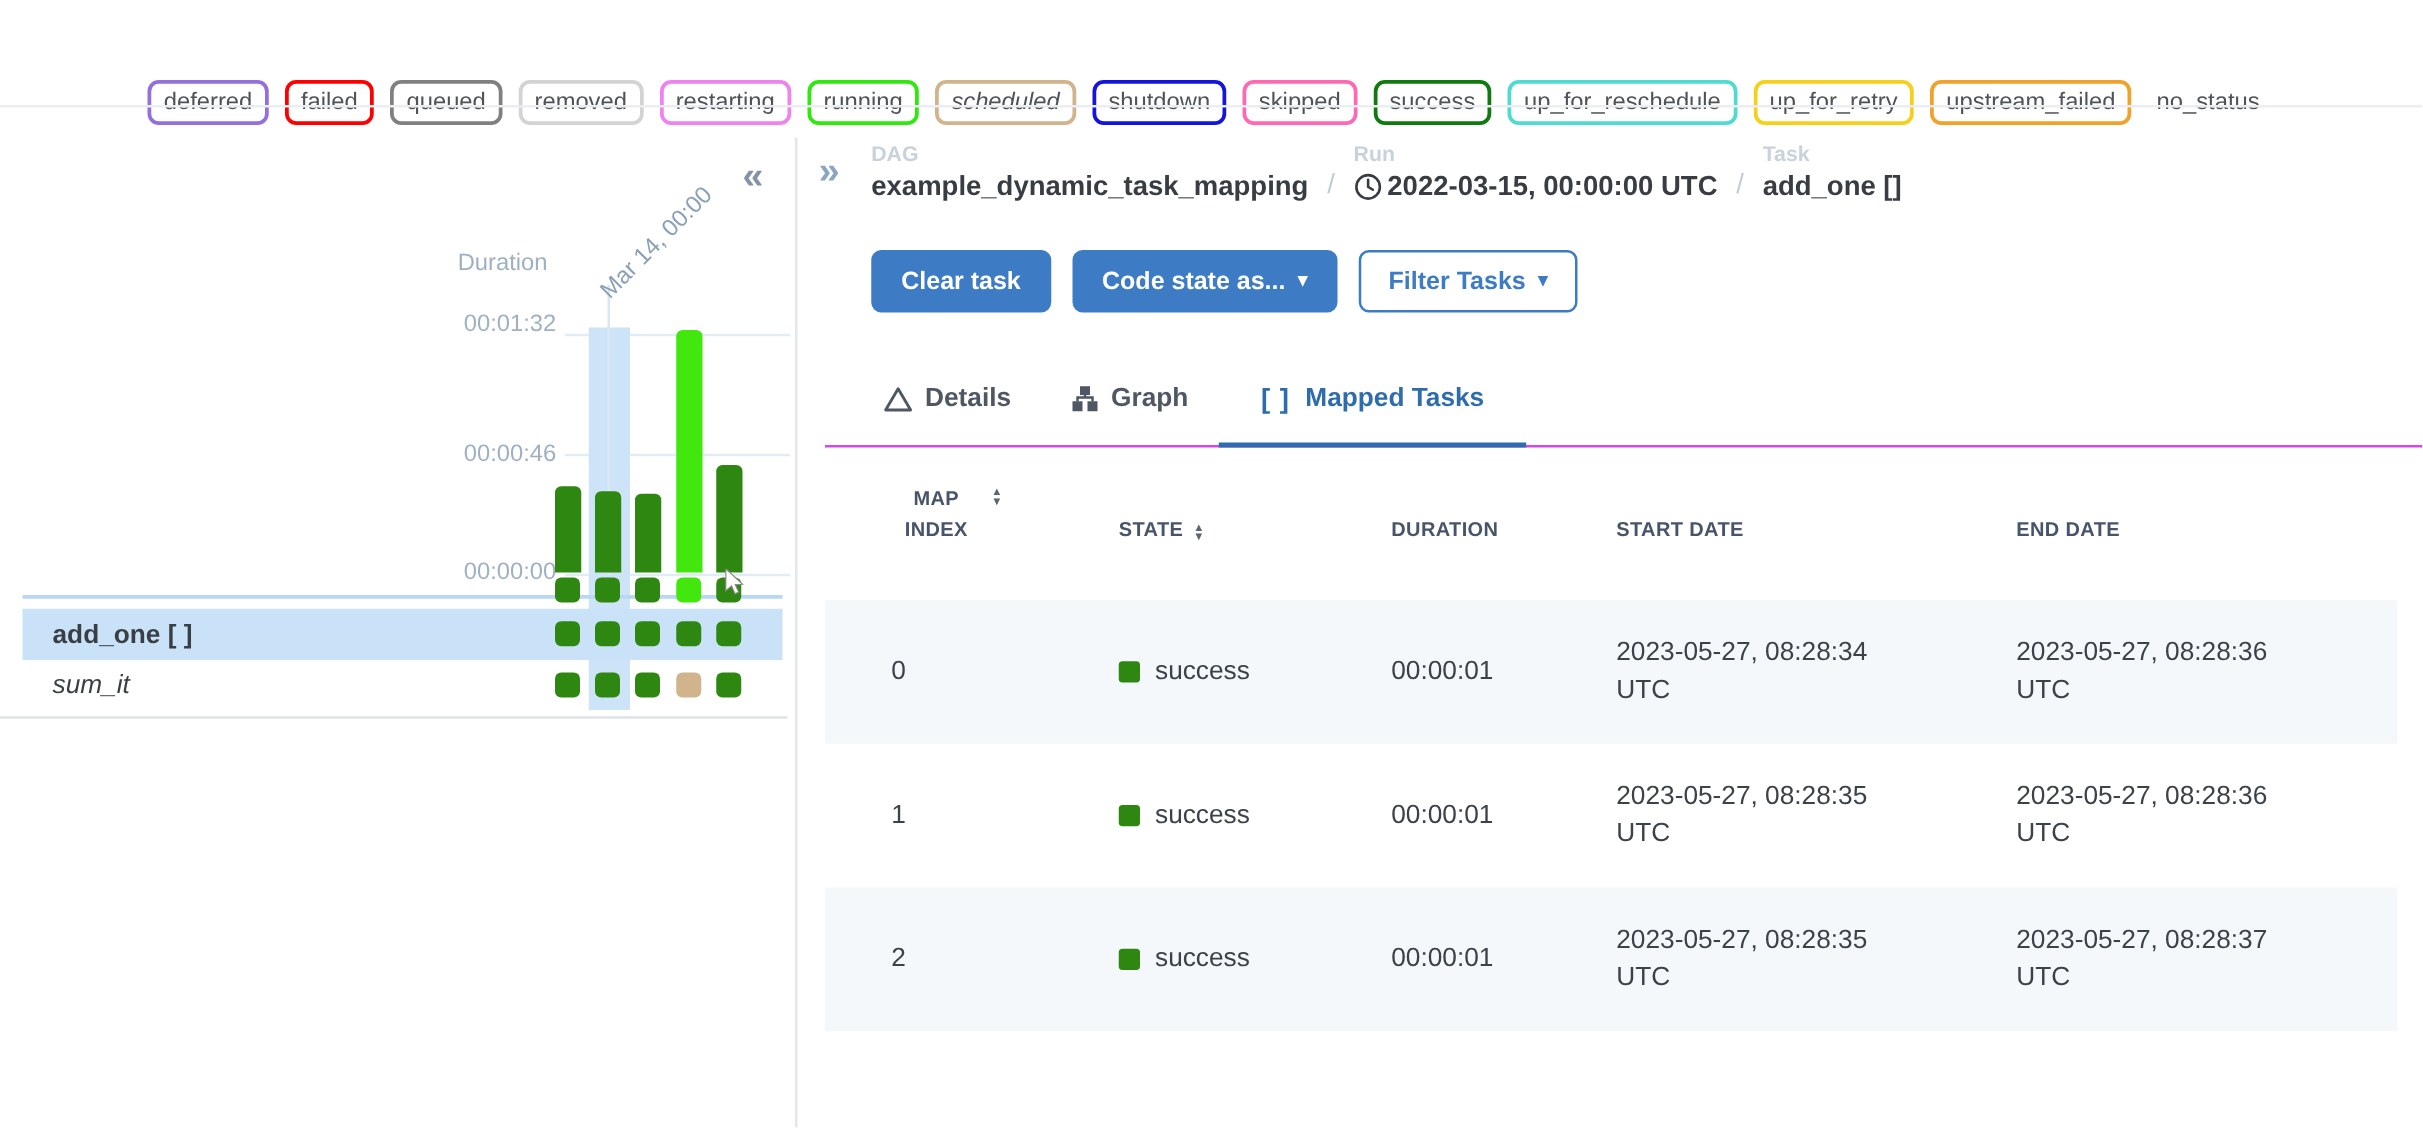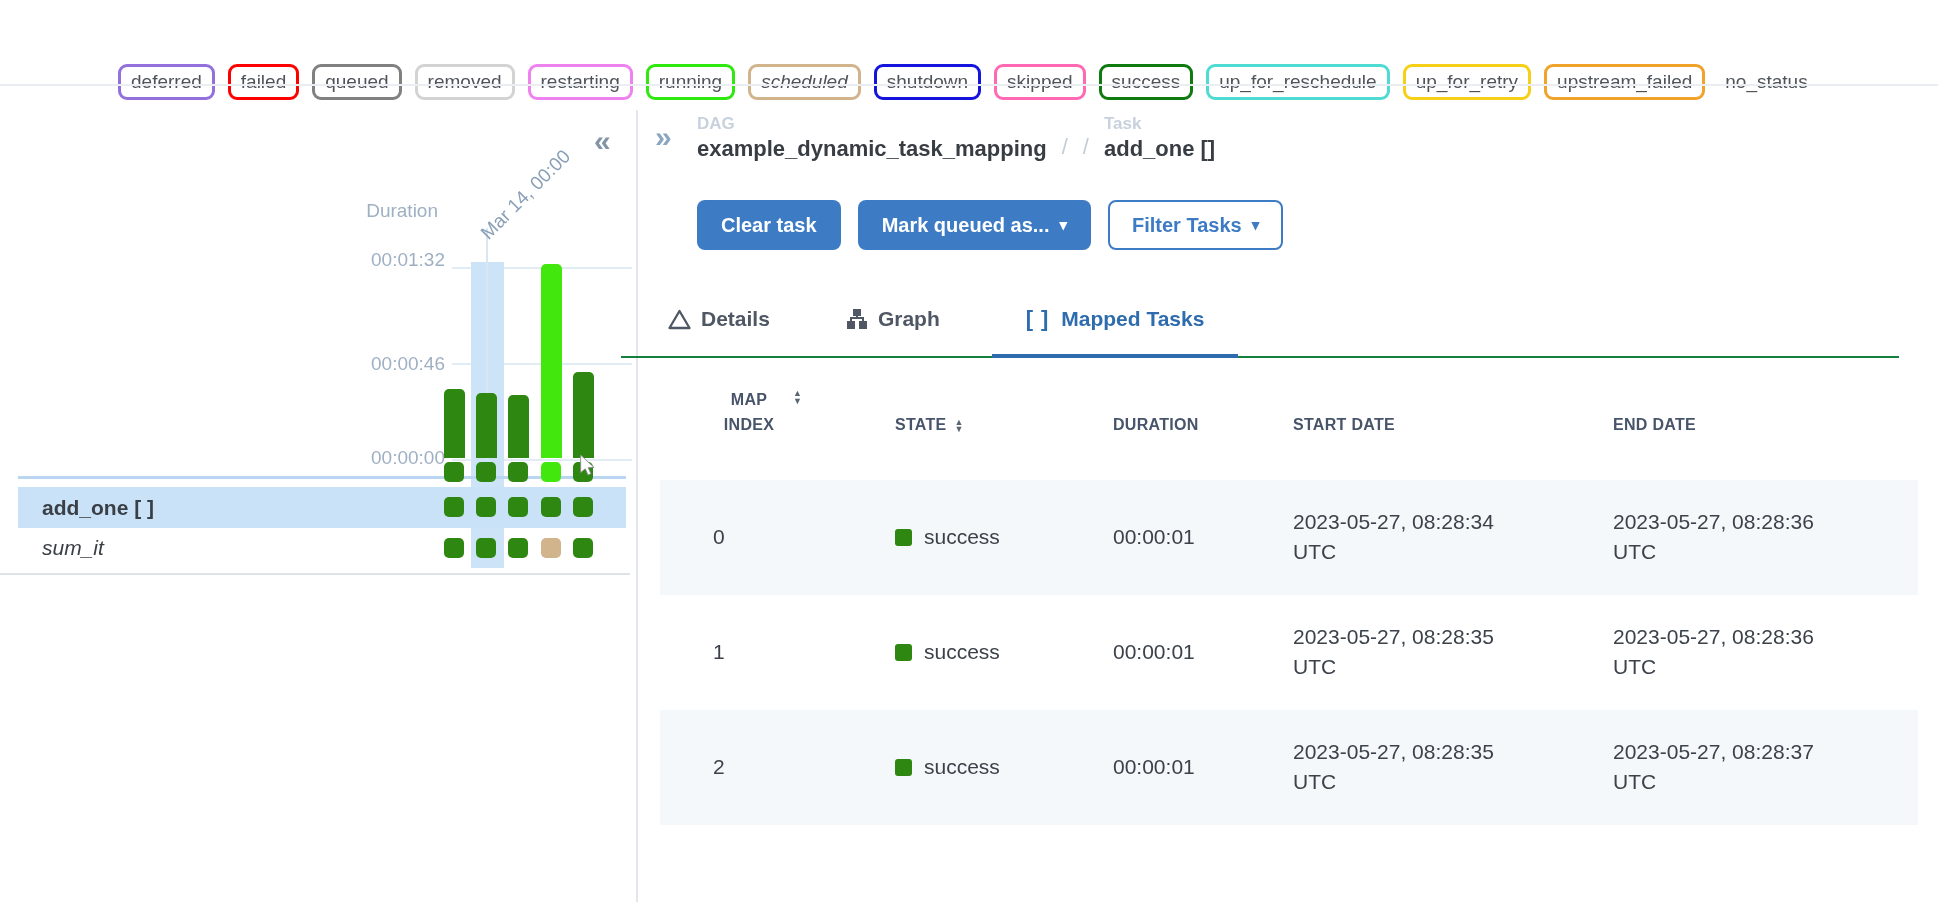--- a/index.html
+++ b/index.html
@@ -47,22 +47,22 @@
 
   
   #actions{position:absolute;left:697px;top:200px;display:flex;gap:17px;}
   .btn{font-family:inherit;font-size:20px;font-weight:700;border-radius:8px;padding:12px 24px;
        display:flex;align-items:center;gap:10px;cursor:pointer;border:none;line-height:1.3;}
   .btn-solid{background:#3d7cc4;color:#fff;}
   .btn-outline{background:#fff;color:#3d7cc4;border:2px solid #3d7cc4;padding:10px 22px;}
   .caret{font-size:15px;}
 
   
-  #tabs{position:absolute;left:621px;top:298px;width:1278px;display:flex;padding-left:23px;
-        border-bottom:2px solid #15803d;box-sizing:border-box;gap:28px;}
+  #tabs{position:absolute;left:660px;top:298px;width:1278px;display:flex;padding-left:23px;
+        border-bottom:2px solid #d946ef;box-sizing:border-box;}
   .tab{display:flex;align-items:center;gap:10px;padding:8px 24px 24px;font-size:21px;font-weight:700;
        color:#4e5763;cursor:pointer;position:relative;white-space:nowrap;}
   .tab.active{color:#2e6cae;padding:8px 34px 24px;}
   .tab.active::after{content:"";position:absolute;left:0;right:0;bottom:-2px;height:4px;background:#2e6cae;}
   .tab svg{flex:none;}
   .bracket-ico{font-weight:800;font-size:22px;letter-spacing:3px;}
 
   
   #table{position:absolute;left:660px;top:388px;width:1258px;}
   .thead,.trow{display:grid;grid-template-columns:182px 218px 180px 320px 1fr;padding-left:53px;}
@@ -154,33 +154,43 @@
 
   <div id="v-divider"></div>
 
   <span class="expand-btn">»</span>
   <div id="breadcrumb">
     <div class="bc-col">
       <span class="bc-label">DAG</span>
       <span class="bc-value">example_dynamic_task_mapping</span>
     </div>
     <span class="bc-sep">/</span>
+    <div class="bc-col">
+      <span class="bc-label">Run</span>
+      <span class="bc-value">
+        <svg width="23" height="23" viewBox="0 0 22 22">
+          <circle cx="11" cy="11" r="9" fill="none" stroke="#383d44" stroke-width="2"></circle>
+          <path d="M11 5.5 L11 11 L14.6 13.2" fill="none" stroke="#383d44" stroke-width="2" stroke-linecap="round"></path>
+        </svg>
+        <span>2022-03-15, 00:00:00 UTC</span>
+      </span>
+    </div>
     <span class="bc-sep">/</span>
     <div class="bc-col">
       <span class="bc-label">Task</span>
       <span class="bc-value">add_one []</span>
     </div>
   </div>
 
   <div id="actions">
     <button class="btn btn-solid">
       <span>Clear task</span>
     </button>
     <button class="btn btn-solid">
-      <span>Mark queued as...</span>
+      <span>Code state as...</span>
       <span class="caret">▾</span>
     </button>
     <button class="btn btn-outline">
       <span>Filter Tasks</span>
       <span class="caret">▾</span>
     </button>
   </div>
 
   <div id="tabs">
     <div class="tab">

